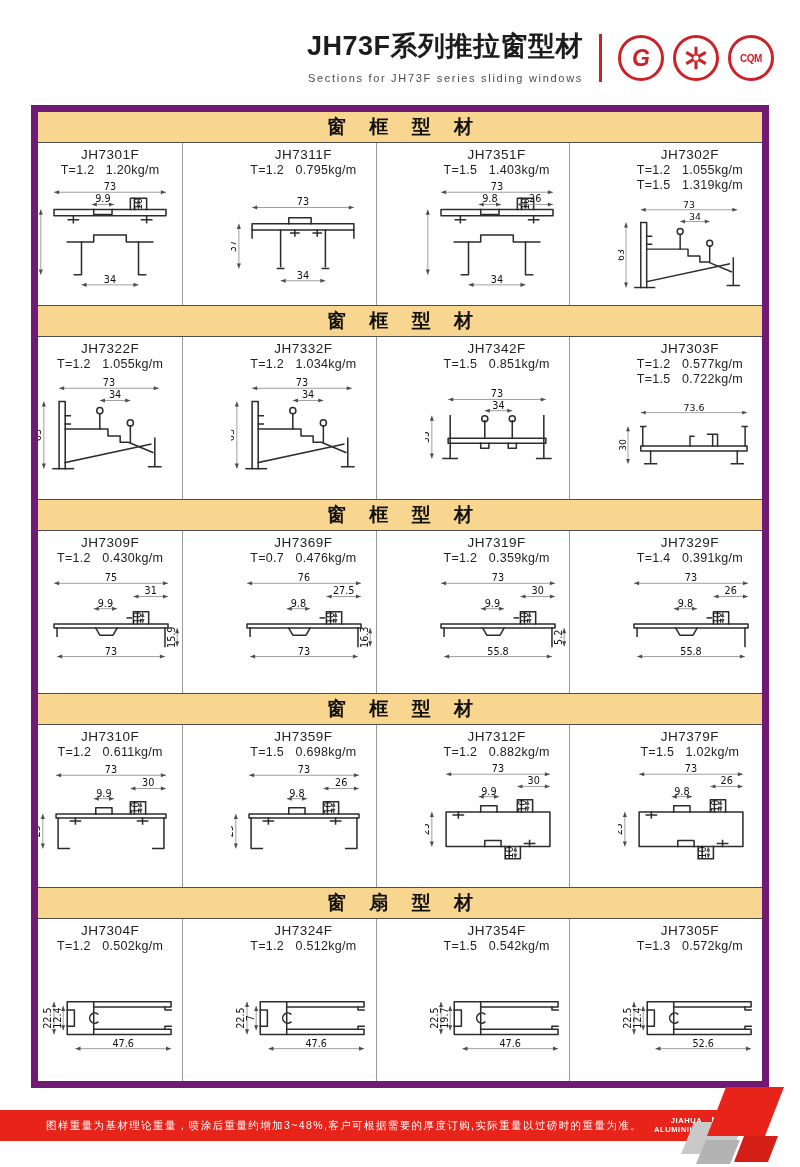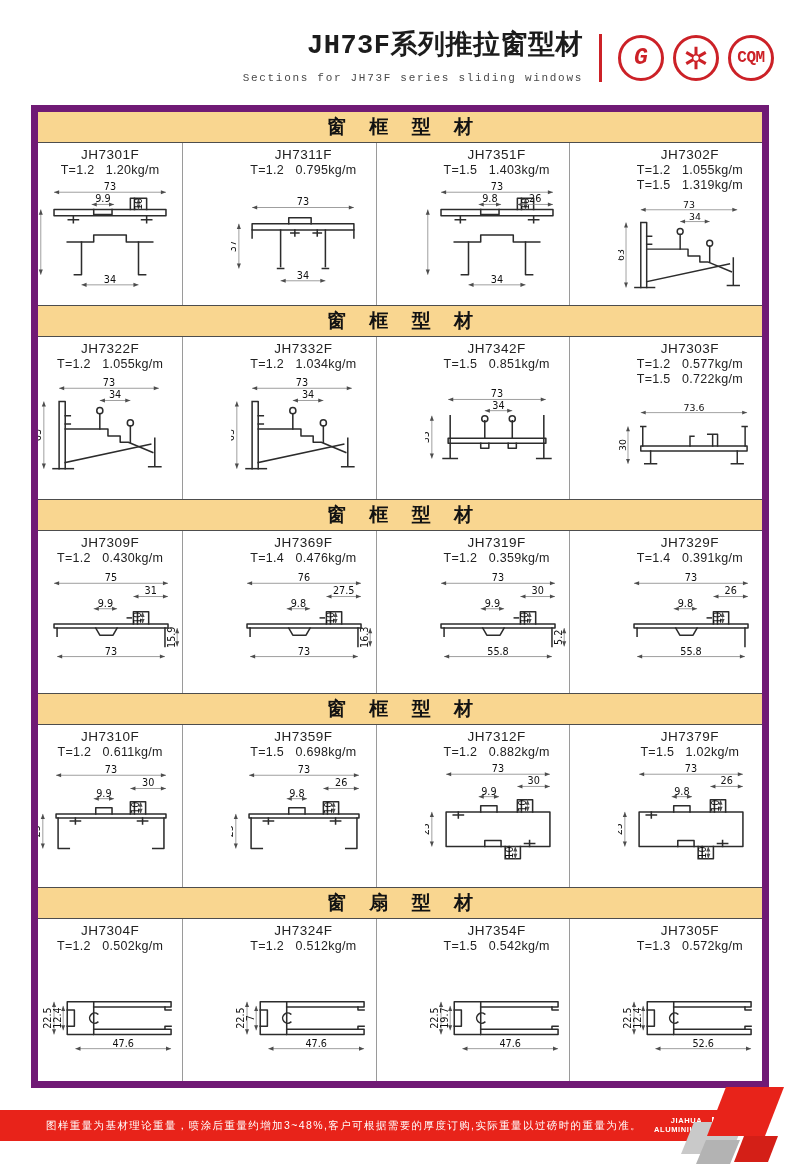--- a/index.html
+++ b/index.html
@@ -1,30 +1,30 @@
 <!DOCTYPE html>
 <html><head>
 <meta charset="utf-8">
 <style>
   html,body{margin:0;padding:0;background:#e9e9e9;}
   .page{position:relative;width:800px;height:1167px;background:#ffffff;margin:0 auto;
         font-family:"Liberation Sans",sans-serif;overflow:hidden;}
 
   
   .hdr{position:absolute;top:16px;left:0;width:100%;height:84px;display:flex;
-       justify-content:flex-end;align-items:center;gap:16px;padding-right:26px;box-sizing:border-box;font-family:Liberation Mono, monospace;}
+       justify-content:flex-end;align-items:center;gap:16px;padding-right:26px;box-sizing:border-box;}
   .titleblk{text-align:right;}
   .title{margin:0;font-size:27px;font-weight:bold;color:#1c1c1c;letter-spacing:.5px;line-height:1.1;}
   .sub{font-size:11px;color:#4a4a4a;letter-spacing:1.7px;margin-top:10px;white-space:nowrap;}
   .vdiv{width:3px;height:48px;background:#cc2127;}
   .logos{display:flex;gap:9px;}
   .logo{width:46px;height:46px;border-radius:50%;border:3px solid #cc2127;color:#cc2127;
         display:flex;align-items:center;justify-content:center;font-weight:bold;box-sizing:border-box;}
   .logo .g{font-size:23px;font-style:italic;}
-  .logo .cqm{font-size:16px;letter-spacing:-.5px;}
+  .logo .cqm{font-size:10px;letter-spacing:-.5px;}
 
   
   #catalog{position:absolute;top:105px;left:31px;width:738px;border:7px solid #701a75;box-sizing:border-box;background:#fff;}
   .band{height:30px;background:#f9d690;border-top:1px solid #4d4d4d;border-bottom:1px solid #4d4d4d;
         display:flex;align-items:center;justify-content:center;font-size:19px;font-weight:bold;
         color:#121212;letter-spacing:9px;text-indent:9px;}
   #catalog > .band:first-child{border-top:none;}
   .srow{display:flex;height:162px;gap:48px;}
   .cell{flex:1 1 0;border-right:1px solid #9a9a9a;display:flex;flex-direction:column;align-items:center;
         padding-top:4px;box-sizing:border-box;overflow:hidden;}
@@ -415,21 +415,21 @@
             <g class="dim">
               <line x1="146" y1="60" x2="146" y2="78"></line>
               <polygon points="146,60 144,65 148,65"></polygon>
               <polygon points="146,78 144,73 148,73"></polygon>
               <text x="143.5" y="69" text-anchor="middle" transform="rotate(-90 143.5 69)">15.9</text>
             </g>
           </svg>
         </div>
         <div class="cell">
           <div class="code">JH7369F</div>
-          <div class="spec">T=1.4   0.476kg/m</div>
+          <div class="spec">T=0.7   0.476kg/m</div>
           <svg viewBox="0 0 160 112" class="drw">
             <path d="M25,56 H137 V60 H25 Z" class="pf"></path>
             <path d="M28,60 V68" class="pf"></path>
             <path d="M134,60 V78" class="pf"></path>
             <path d="M66,60 l4,7 h13 l4,-7" class="pf"></path>
             <path d="M103,56 V44 H118 V56 M107,44 V56" class="pf"></path>
             <path d="M97,50 h4" class="pf"></path>
             <g class="dim">
               <line x1="25" y1="16" x2="137" y2="16"></line>
               <polygon points="25,16 30,14 30,18"></polygon>

